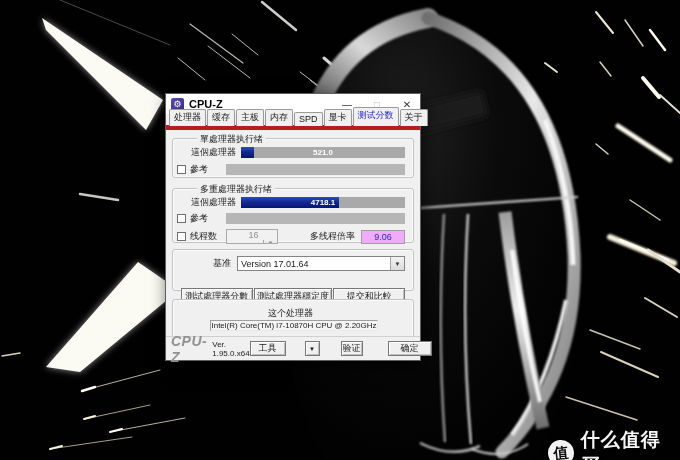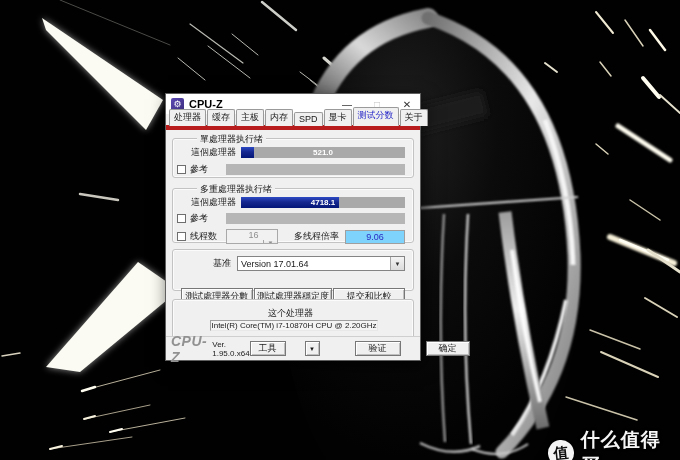--- a/index.html
+++ b/index.html
@@ -51,21 +51,21 @@
 
   .combo { display:flex; align-items:center; background:#fff; border:1px solid #848484; height:15px; padding-left:3px; overflow:hidden; white-space:nowrap; }
   .combo .arrow { margin-left:auto; width:14px; align-self:stretch; background:linear-gradient(#f4f4f4,#dcdcdc);
                   border-left:1px solid #a5a5a5; display:flex; align-items:center; justify-content:center;
                   font-size:6px; color:#333; flex:none; }
   .combo.disabled { background:#f1f1f1; color:#8f8f8f; border-color:#a9a9a9; }
   .combo.disabled .arrow { color:#909090; }
 
   .sunken { background:#f4f4f4; border:1px solid #9f9f9f; border-right-color:#e8e8e8; border-bottom-color:#e8e8e8;
             height:13px; display:flex; align-items:center; justify-content:center; font-size:8px; overflow:hidden; white-space:nowrap; }
-  .ratio-box { width:60px; height:14px; background:#7dd3fc; border:1px solid #9f9f9f; color:#2a2ac2;
+  .ratio-box { width:44px; height:14px; background:#f0abfc; border:1px solid #9f9f9f; color:#2a2ac2;
                display:flex; align-items:center; justify-content:center; }
 
   .pbtn { background:#f0f0f0; border:1px solid #777; box-shadow:inset 1px 1px 0 #fff, inset -1px -1px 0 #bfbfbf;
           display:flex; align-items:center; justify-content:center; height:17px; cursor:default; white-space:nowrap; }
 
   .blue { color:#2a2ac2; }
 
   .footer { position:absolute; left:0; right:0; bottom:0; height:24px; border-top:1px solid #cfcfcf;
             display:flex; align-items:center; padding:0 5px; background:#f0f0f0; }
   .logo { font-size:14px; font-weight:bold; font-style:italic; color:#919191; letter-spacing:.5px; }
@@ -275,21 +275,21 @@
   </div>
 
   <div class="footer">
     <span class="logo">CPU-Z</span>
     <span class="ver">Ver. 1.95.0.x64</span>
     <div style="margin-left:auto; display:flex; align-items:center; gap:19px;">
       <div class="pbtn" style="width:36px;">工具</div>
       <div class="pbtn" style="width:15px; font-size:6px;">
         <span>▼</span>
       </div>
-      <div class="pbtn" style="width:46px; margin-left:16px;">验证</div>
+      <div class="pbtn" style="width:22px; margin-left:2px;">验证</div>
       <div class="pbtn" style="width:44px; margin-left:6px;">确定</div>
     </div>
   </div>
 
 </div>
 
 <div class="watermark">
   <div class="wm-circle">值</div>
   <div class="wm-text">什么值得买</div>
 </div>

